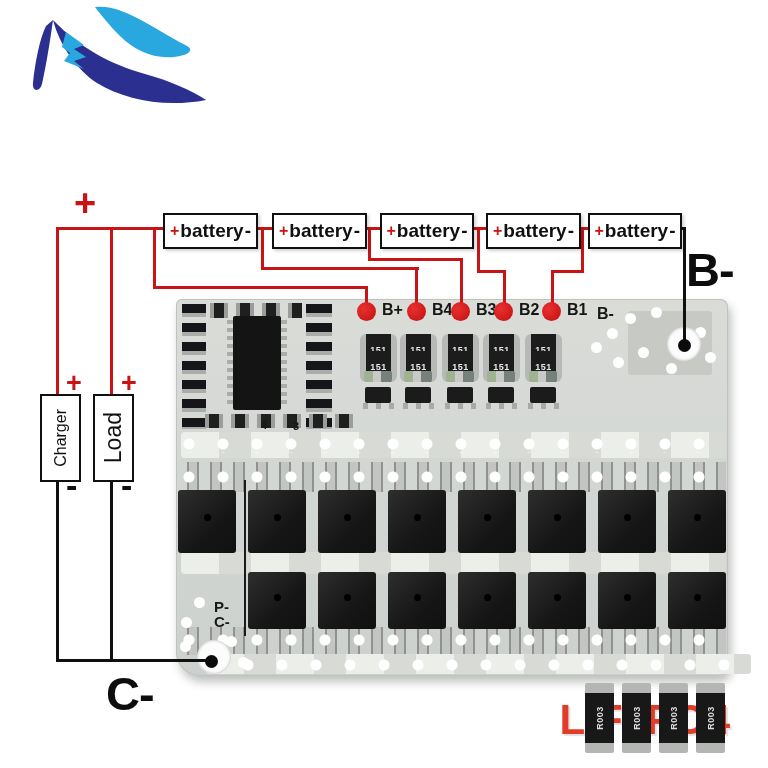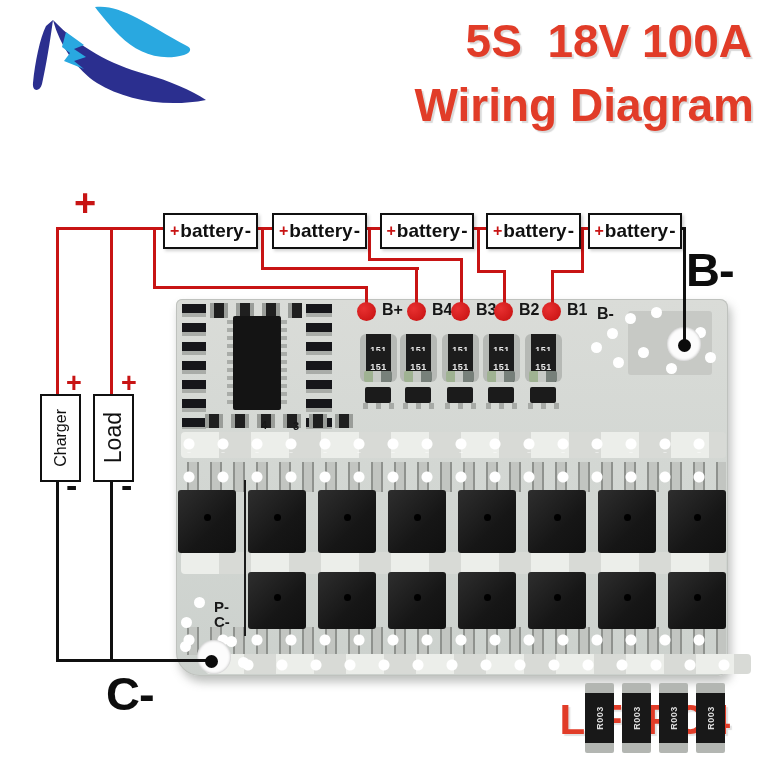--- a/index.html
+++ b/index.html
@@ -98,22 +98,20 @@
 <body>
 
 <div class="stage">
 
   <svg class="logo" viewBox="0 0 185 100">
     <path d="M70,3 C95,0 118,18 162,42 C167,44 166,49 159,51 C134,58 111,48 95,32 C85,22 76,11 70,3 Z" fill="#29a8e0"></path>
     <path d="M28,16 C55,44 85,60 120,70 C145,77 166,86 181,96 C140,104 100,96 72,79 C52,66 35,42 28,16 Z" fill="#2b2f8f"></path>
     <path d="M28,16 C25,38 21,62 17,80 C15,88 7,88 8,79 C10,58 15,34 21,22 Z" fill="#2b2f8f"></path>
     <path d="M41,28 L59,41 L49,45 L61,53 L49,57 L59,65 L39,57 L45,49 L37,43 Z" fill="#29a8e0"></path>
   </svg>
-  <div class="title1">5S  18V 100A</div>
-  <div class="title2">Wiring Diagram</div>
 
   <div class="wire red" style="left:56px;top:227px;width:110px;height:3px;"></div>
   <div class="wire red" style="left:56px;top:227px;width:3px;height:169px;"></div>
   <div class="wire red" style="left:110px;top:227px;width:3px;height:169px;"></div>
   <div class="wire red" style="left:153px;top:227px;width:3px;height:62px;"></div>
   <div class="wire red" style="left:153px;top:286px;width:215px;height:3px;"></div>
   <div class="wire red" style="left:365px;top:286px;width:3px;height:24px;"></div>
   <div class="wire red" style="left:253px;top:227px;width:21px;height:3px;"></div>
   <div class="wire red" style="left:261px;top:227px;width:3px;height:43px;"></div>
   <div class="wire red" style="left:261px;top:267px;width:158px;height:3px;"></div>

